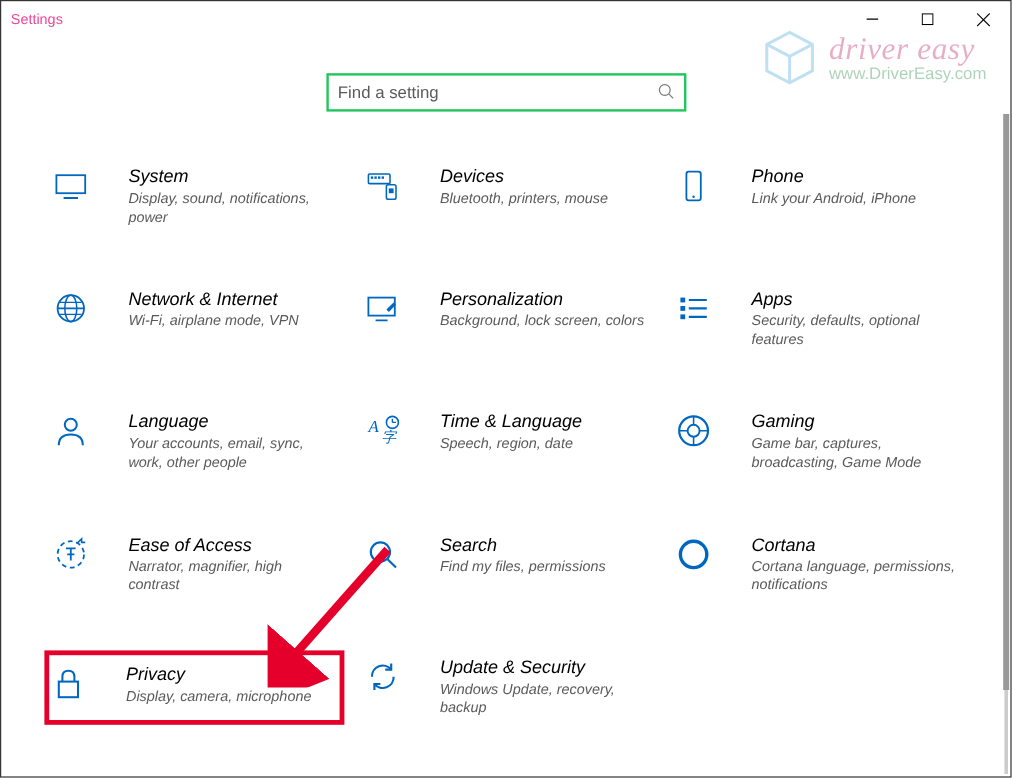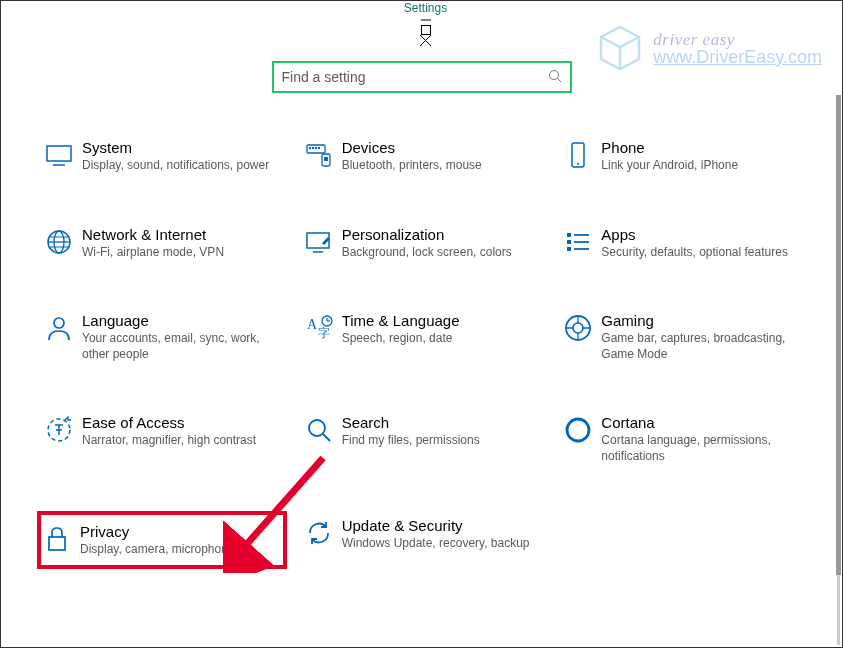--- a/index.html
+++ b/index.html
@@ -11,22 +11,21 @@
     overflow: hidden;
     position: relative;
     border: 1px solid #333;
   }
   .titlebar {
     display: flex;
     align-items: center;
     height: 30px;
     padding-left: 8px;
     font-size: 12px;
-    color: #0f766e;
-    flex-direction: column;
+    color: #ec4899;
   }
   .titlebar .spacer { flex: 1; }
   .winbtn {
     width: 46px;
     height: 30px;
     display: flex;
     align-items: center;
     justify-content: center;
     font-size: 14px;
     color: #000;
@@ -64,23 +63,24 @@
   .grid {
     display: grid;
     grid-template-columns: repeat(3, 1fr);
     column-gap: 10px;
     row-gap: 40px;
     padding: 0 36px;
   }
   .tile {
     display: flex;
     align-items: flex-start;
-    gap: 7px;
+    gap: 32px;
     max-width: 250px;
     padding: 6px;
+    font-style: italic;
   }
   .tile .iconwrap {
     width: 32px;
     height: 32px;
     flex-shrink: 0;
     display: flex;
     align-items: center;
     justify-content: center;
     color: #0067c0;
   }
@@ -128,29 +128,28 @@
     display: flex;
     align-items: center;
     gap: 6px;
     opacity: 0.35;
     pointer-events: none;
   }
   .wm-cube { color: #4aa8d8; }
   .wm-text { line-height: 1.0; }
   .wm-brand {
     font-family: Georgia, serif;
-    font-size: 17px;
+    font-size: 26px;
     font-style: italic;
-    color: #4c1d95;
+    color: #be185d;
     letter-spacing: 0.5px;
   }
   .wm-url {
-    font-size: 18px;
-    color: #3b82f6;
-    text-decoration: underline;
+    font-size: 14px;
+    color: #15803d;
   }
 </style>
 </head>
 <body>
 
 <div class="titlebar">
   <span>Settings</span>
   <div class="spacer"></div>
   <div class="winbtn">
     <svg width="10" height="10">

